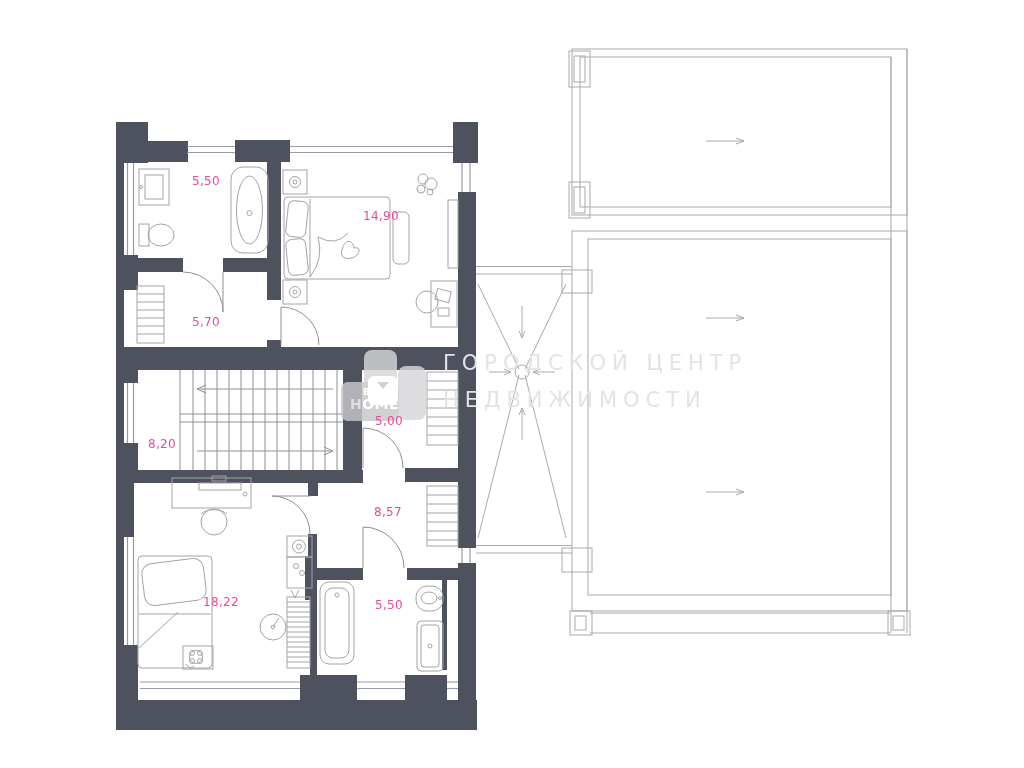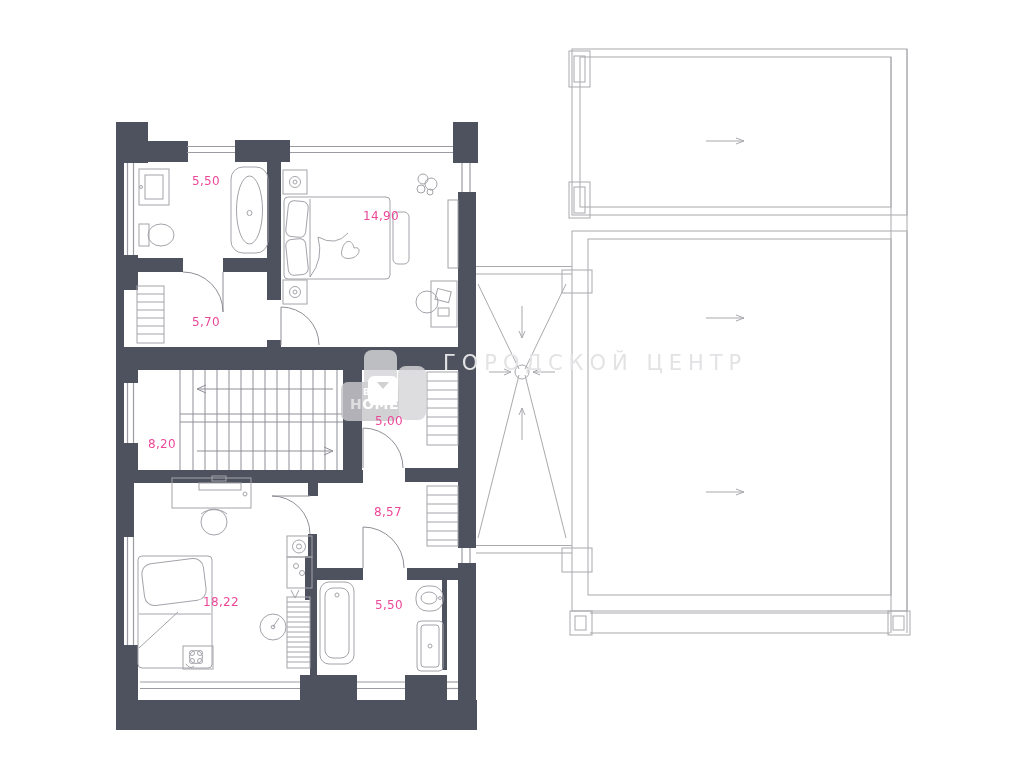--- a/index.html
+++ b/index.html
@@ -301,20 +301,21 @@
     <rect x="570" y="611" width="22" height="24"></rect>
         <rect x="575" y="616" width="11" height="14"></rect>
     <rect x="888" y="611" width="22" height="24"></rect>
         <rect x="893" y="616" width="11" height="14"></rect>
     <line x1="891" y1="57" x2="891" y2="633"></line>
     <line x1="907" y1="49" x2="907" y2="633"></line>
   </g>
 </svg>
 
   <div class="wm-line" style="left:443px;top:351px;">ГОРОДСКОЙ ЦЕНТР</div>
+  <div class="wm-line" style="left:443px;top:388px;">НЕДВИЖИМОСТИ</div>
 
   <div class="logo">
     <div class="bar-b"></div>
     <div class="bar-c"></div>
     <div class="txtbox">
       <div class="best">BEST</div>
       <div class="homes">HOMES</div>
     </div>
     <div class="sq">
       <div class="tri"></div>

